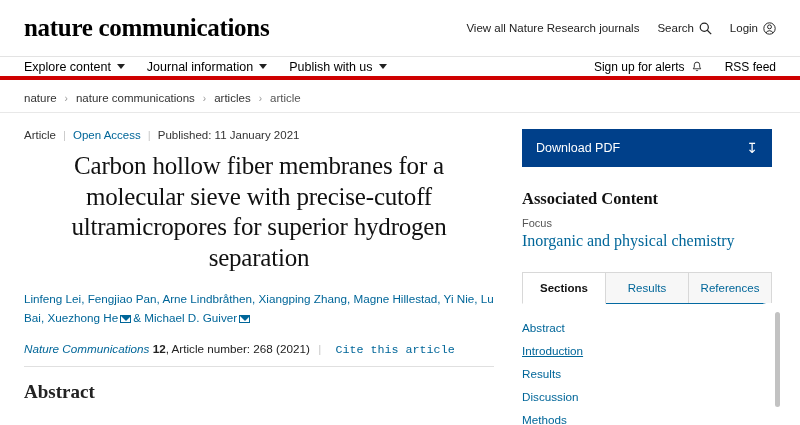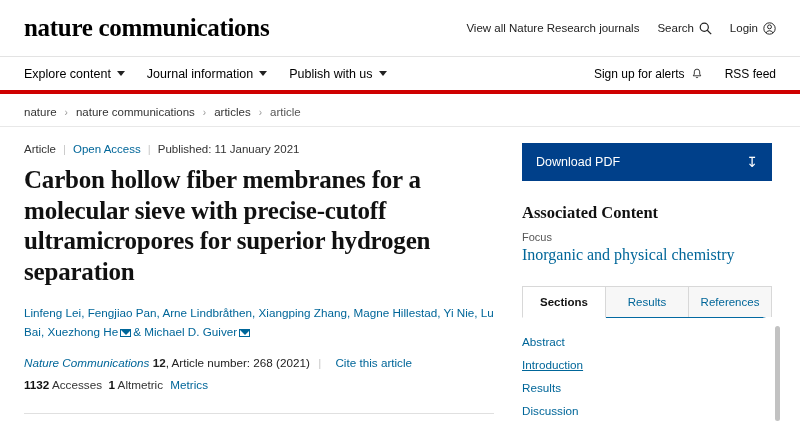--- a/index.html
+++ b/index.html
@@ -36,21 +36,21 @@
     font-family: Liberation Sans, sans-serif;
     font-size: 11.5px;
     color: #222;
   }
   .top-right a { color: #222; text-decoration: none; }
   .top-right .with-icon { display: flex; align-items: flex-start; gap: 5px; }
   .icon-svg { display: block; }
 
   
   .navbar {
-    height: 38px;
+    height: 24px;
     display: flex;
     align-items: center;
     padding: 0 24px;
     border-top: 1px solid #e3e3e3;
     border-bottom: 4px solid #cf0000;
     font-family: "Liberation Sans", sans-serif;
     font-size: 12.5px;
     color: #000;
   }
   .nav-left { display: flex; align-items: center; gap: 22px; }
@@ -101,24 +101,25 @@
     align-items: center;
     gap: 7px;
     margin-bottom: 10px;
   }
   .meta-sep { color: #c9c9c9; }
   .oa { color: #006699; }
   .article-title {
     font-family: "Liberation Serif", serif;
     font-size: 25px;
     line-height: 1.22;
-    font-weight: 700;
+    font-weight: 400;
     color: #111;
     margin: 0 0 16px 0;
     letter-spacing: -0.2px;
+    text-align: center;
   }
   .authors {
     font-family: "Liberation Sans", sans-serif;
     font-size: 11.7px;
     line-height: 1.65;
     color: #006699;
     margin-bottom: 14px;
   }
   .env-icon {
     display: inline-block;
@@ -138,21 +139,21 @@
     border-top: 5px solid #006699;
   }
   .citation {
     font-family: "Liberation Sans", sans-serif;
     font-size: 11.7px;
     color: #222;
     margin-bottom: 9px;
   }
   .citation .jname { font-style: italic; color: #006699; }
   .citation .vol { font-weight: 700; }
-  .citation .cite-link { color: #006699; margin-left: 6px; }
+  .citation .cite-link { color: #006699; margin-left: 6px; font-family: Liberation Mono, monospace; }
   .cite-divider { color: #c9c9c9; margin: 0 5px; }
   .metrics {
     font-family: "Liberation Sans", sans-serif;
     font-size: 11.7px;
     color: #333;
     margin-bottom: 22px;
   }
   .metrics b { font-weight: 700; color: #111; }
   .metrics .mlink { color: #006699; margin-left: 4px; }
   .abstract-h {
@@ -332,27 +333,20 @@
     </div>
 
     <div class="citation">
       <span class="jname">Nature Communications</span>
       <span class="vol">12</span>,
       <span>Article number: 268 (2021)</span>
       <span class="cite-divider">|</span>
       <span class="cite-link">Cite this article</span>
     </div>
 
-    <div class="metrics">
-      <b>1132</b>
-      <span>Accesses</span>
-      &nbsp;<b>1</b>
-      <span>Altmetric</span>
-      <span class="mlink">Metrics</span>
-    </div>
 
     <h2 class="abstract-h">Abstract</h2>
 
   </div>
 
   <div class="side-col">
     <div class="download-btn">
       <span>Download PDF</span>
       <span class="dl-arrow">↧</span>
     </div>

